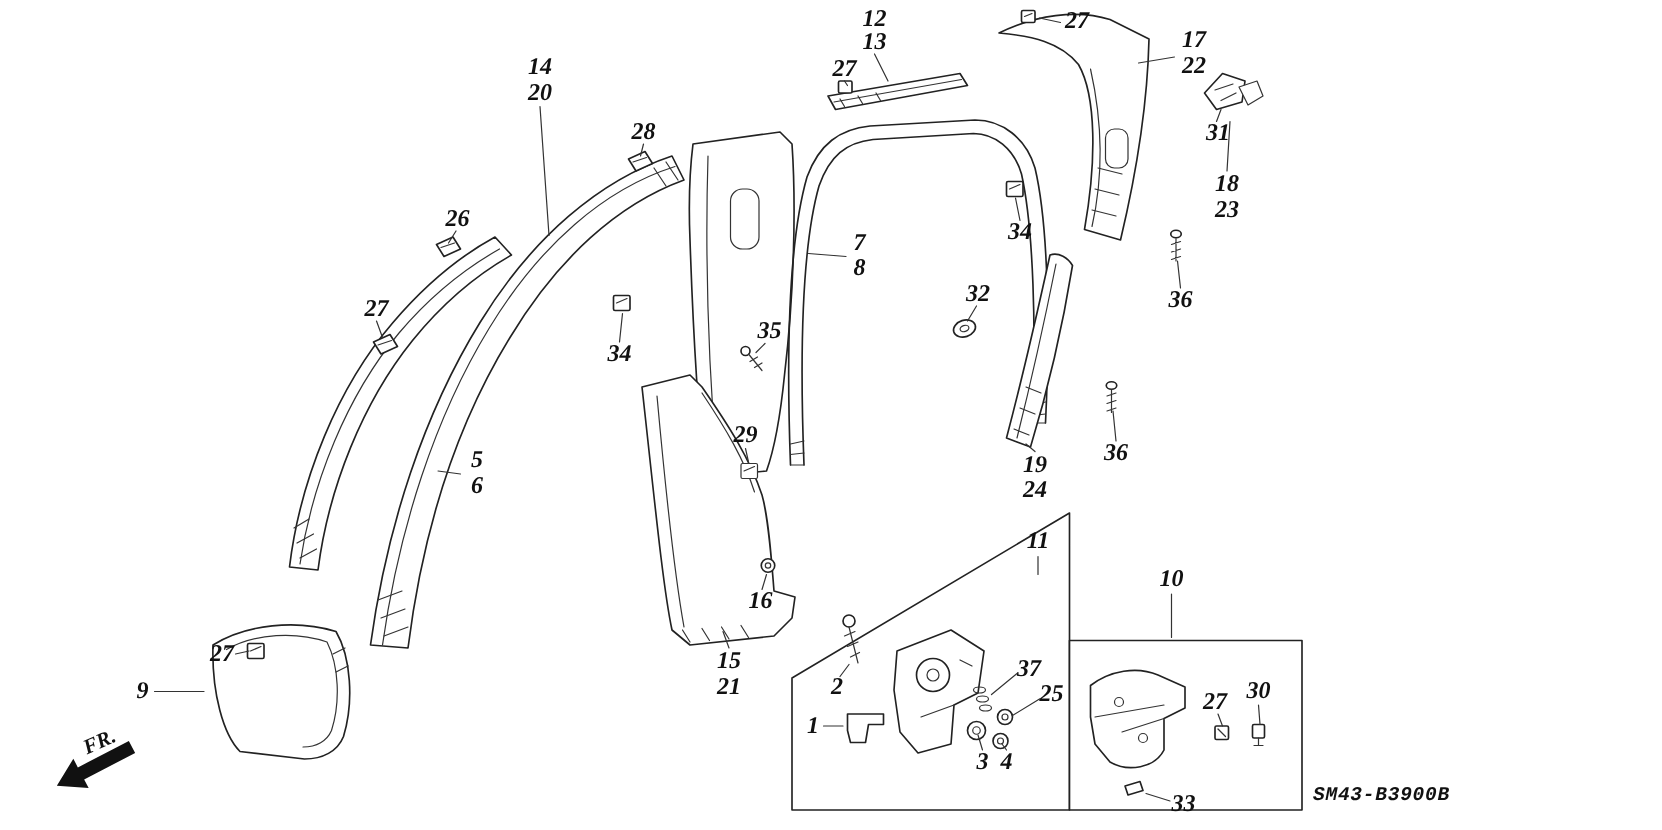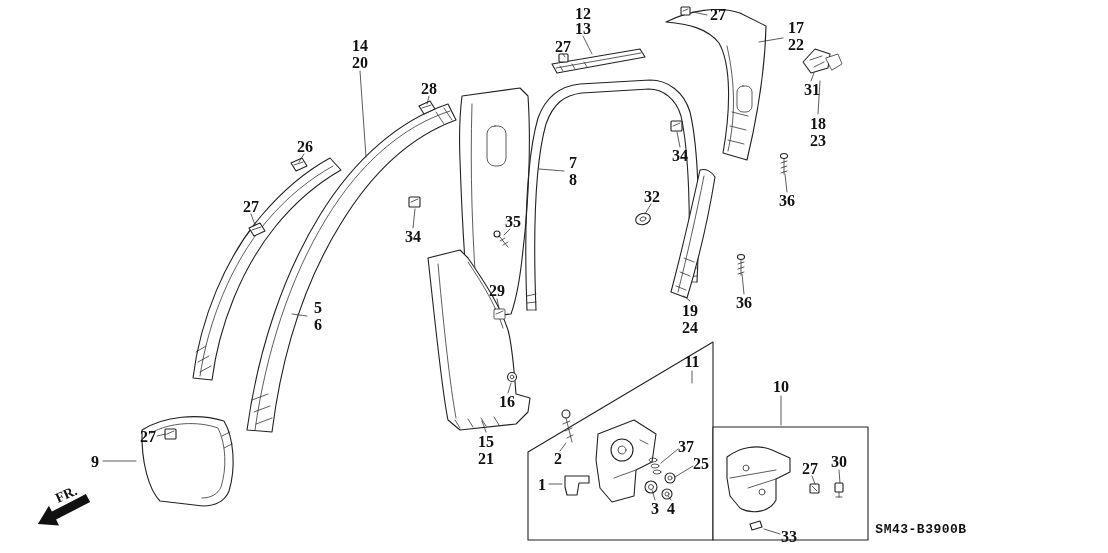--- a/index.html
+++ b/index.html
@@ -1,17 +1,17 @@
 <!DOCTYPE html>
 <html><head>
 <meta charset="utf-8">
 <style>
   html,body{margin:0;padding:0;background:#fff;}
   .page{position:relative;width:1108px;height:553px;background:#fff;overflow:hidden;
-        font-family:"Liberation Serif",serif;}
+        font-family:"Liberation Serif",serif;font-style:italic;}
   svg{display:block;}
   .ln{stroke:#222;stroke-width:1.1;fill:none;stroke-linejoin:round;stroke-linecap:round;}
   .thin{stroke:#333;stroke-width:.8;fill:none;stroke-linejoin:round;stroke-linecap:round;}
   .wh{fill:#fff;}
   .solid{fill:#111;stroke:none;}
   .callout{font-family:"Liberation Serif",serif;font-size:16px;font-weight:700;fill:#111;
            text-anchor:middle;}
   .code{font-family:"Liberation Mono",monospace;font-size:13px;font-weight:700;fill:#111;
         text-anchor:middle;letter-spacing:.5px;}
   .fr{font-family:"Liberation Serif",serif;font-size:14px;font-weight:700;fill:#111;}

